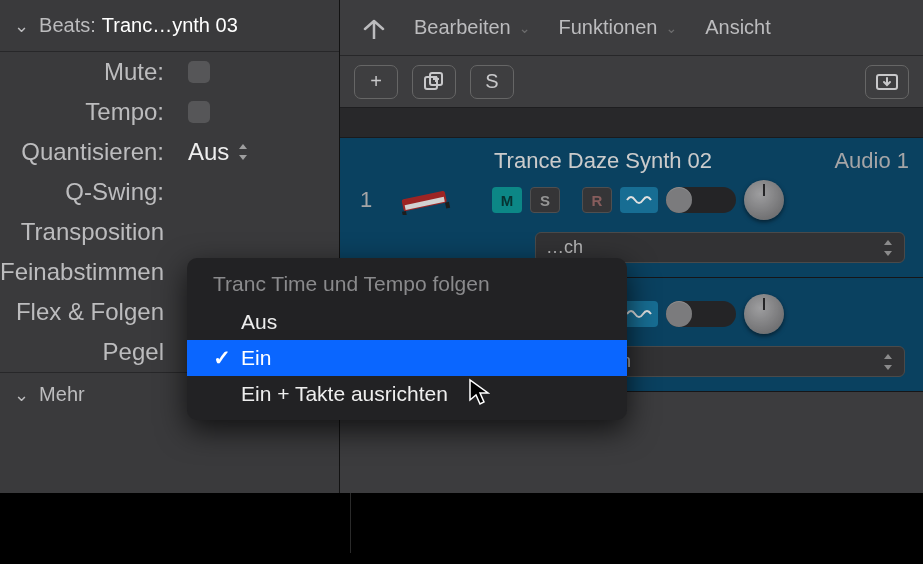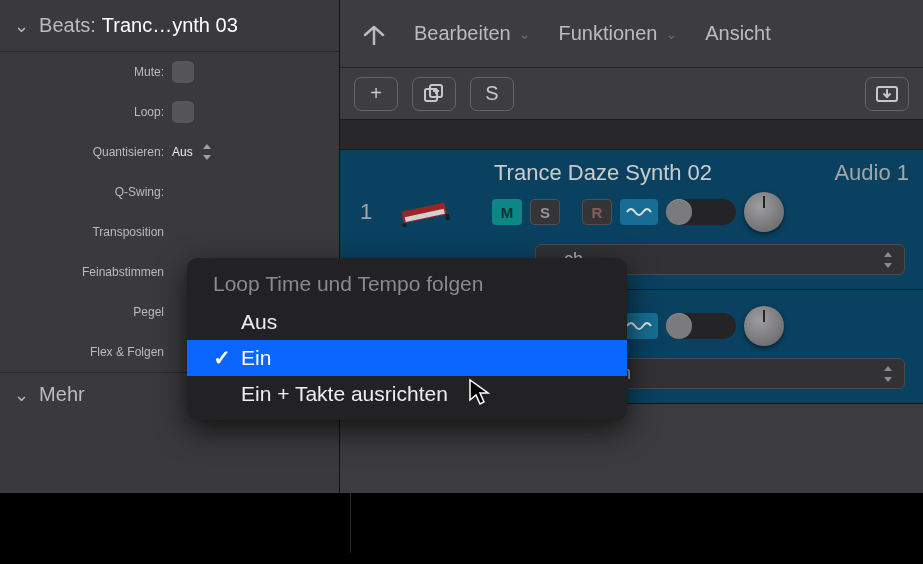--- a/index.html
+++ b/index.html
@@ -4,32 +4,32 @@
 <style>
   * { margin: 0; padding: 0; box-sizing: border-box; font-family: -apple-system, "Helvetica Neue", Arial, sans-serif; }
   body { background: #000; width: 923px; height: 564px; overflow: hidden; color: #d8d8d8; }
   .app { display: flex; height: 493px; background: #3a3a3c; }
   
   .inspector { width: 340px; background: #3a3a3c; border-right: 1px solid #121212; }
   .insp-header { display:flex; align-items:center; height:52px; padding:0 14px; border-bottom:1px solid #272729; font-size:20px; }
   .insp-header .chev { margin-right:10px; font-size:18px; color:#bcbcbe; }
   .insp-header .lbl { color:#bcbcbe; margin-right:6px; }
   .insp-header .val { color:#fff; white-space:nowrap; overflow:hidden; text-overflow:ellipsis; }
-  .insp-row { display:flex; align-items:center; height:40px; font-size:12px; }
+  .insp-row { display:flex; align-items:center; height:40px; font-size:24px;gap:16px; }
   .insp-row .label { width:172px; text-align:right; padding-right:8px; color:#bcbcbe; }
   .insp-row .value { flex:1; display:flex; align-items:center; gap:8px; color:#eee; }
   .checkbox { width:22px; height:22px; border-radius:5px; background:#565658; }
   .dd-arrows { width:12px; height:18px; position:relative; color:#9f9fa0; }
   .dd-arrows::before { content:""; position:absolute; left:2px; top:1px; border-left:4px solid transparent; border-right:4px solid transparent; border-bottom:5px solid #9f9fa0; }
   .dd-arrows::after { content:""; position:absolute; left:2px; bottom:1px; border-left:4px solid transparent; border-right:4px solid transparent; border-top:5px solid #9f9fa0; }
   .more-row { display:flex; align-items:center; height:44px; padding-left:14px; font-size:20px; color:#bcbcbe; border-top:1px solid #272729; }
   .more-row .chev { margin-right:10px; font-size:18px; }
   
   .editor { flex:1; display:flex; flex-direction:column; background:#3d3d3f; }
-  .toolbar-top { display:flex; align-items:center; height:68px; padding:0 14px; gap:12px; border-bottom:1px solid #272729; }
+  .toolbar-top { display:flex; align-items:center; height:56px; padding:0 14px; gap:12px; border-bottom:1px solid #272729; }
   .up-btn { width:40px; height:34px; display:flex; align-items:center; justify-content:center; border-radius:6px; }
   .menu-btn { display:flex; align-items:center; gap:8px; font-size:20px; color:#bcbcbe; padding:4px 8px; }
   .menu-btn .chev-d { font-size:14px; color:#6d6d6e; }
   .toolbar-2 { display:flex; align-items:center; height:52px; padding:0 14px; gap:14px; border-bottom:1px solid #1e1e20; }
   .pill { display:flex; align-items:center; justify-content:center; height:34px; border:1px solid #666; border-radius:7px; background:#3e3e40; color:#c8c8ca; padding:0 10px; font-size:20px; }
   .pill.sq { width:44px; padding:0; }
   .spacer { flex:1; }
   .tracks { flex:1; background:#454547; position:relative; overflow:hidden; }
   .ruler { height:30px; background:#2e2e30; border-bottom:1px solid #1e1e20; }
   .track { position:relative; border-bottom:1px solid #1a1a1c; padding:10px 14px 14px 14px; background:#0c4a6e; }
@@ -75,21 +75,21 @@
       <span class="lbl">Beats:</span>
       <span class="val">Tranc…ynth 03</span>
     </div>
     <div class="insp-row">
       <div class="label">Mute:</div>
       <div class="value">
           <div class="checkbox"></div>
         </div>
     </div>
     <div class="insp-row">
-      <div class="label">Loop:</div>
+      <div class="label">Tempo:</div>
       <div class="value">
           <div class="checkbox"></div>
         </div>
     </div>
     <div class="insp-row">
       <div class="label">Quantisieren:</div>
       <div class="value">
         <span>Aus</span>
         <span class="dd-arrows"></span>
       </div>
@@ -99,25 +99,25 @@
     </div>
     <div class="insp-row">
         <div class="label">Transposition</div>
         <div class="value"></div>
       </div>
     <div class="insp-row">
         <div class="label">Feinabstimmen</div>
         <div class="value"></div>
       </div>
     <div class="insp-row">
+        <div class="label">Flex &amp; Folgen</div>
+        <div class="value"></div>
+      </div>
+    <div class="insp-row">
         <div class="label">Pegel</div>
-        <div class="value"></div>
-      </div>
-    <div class="insp-row">
-        <div class="label">Flex &amp; Folgen</div>
         <div class="value"></div>
       </div>
     <div class="more-row">
       <span class="chev">⌄</span>
       <span>Mehr</span>
     </div>
   </div>
 
   <div class="editor">
     <div class="toolbar-top">
@@ -232,21 +232,21 @@
           </div>
         </div>
       </div>
 
       <div class="overlay-dim"></div>
     </div>
   </div>
 </div>
 
 <div class="popup">
-  <div class="popup-title">Loop Time und Tempo folgen</div>
+  <div class="popup-title">Tranc Time und Tempo folgen</div>
   <div class="popup-item">
     <span class="check">✓</span>
     <span class="txt">Aus</span>
   </div>
   <div class="popup-item sel">
     <span class="check">✓</span>
     <span class="txt">Ein</span>
   </div>
   <div class="popup-item">
     <span class="check">✓</span>

